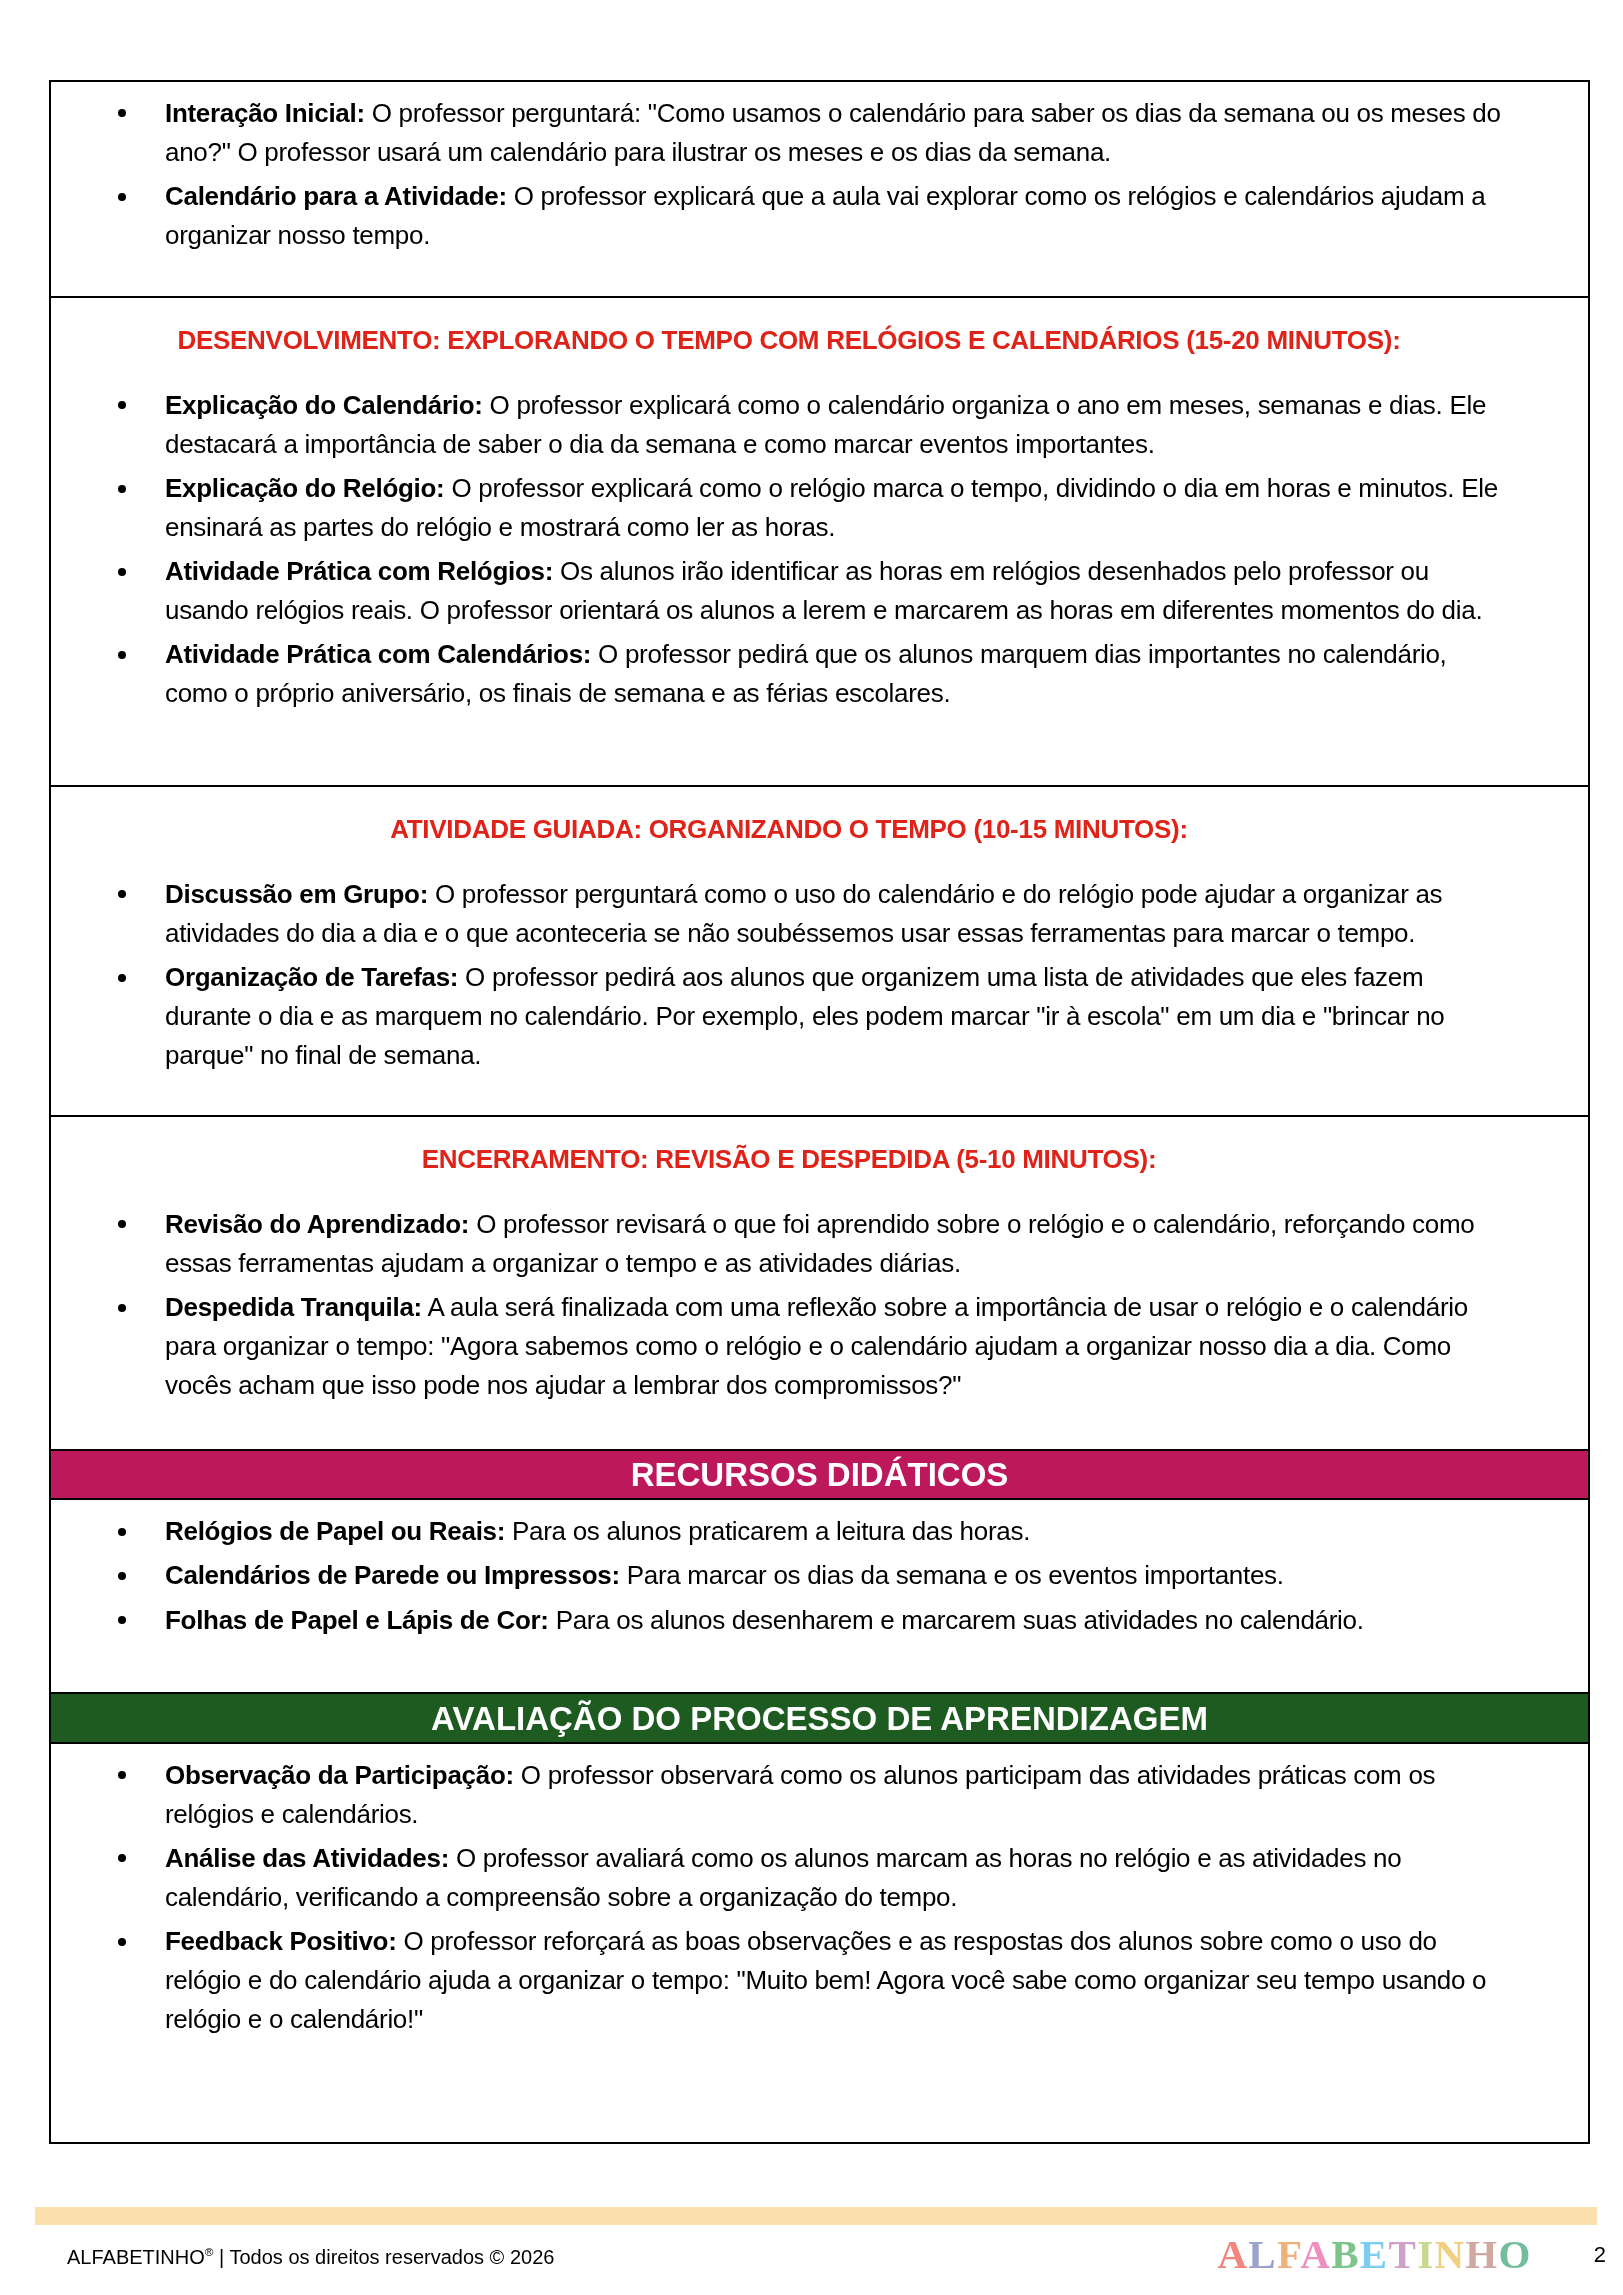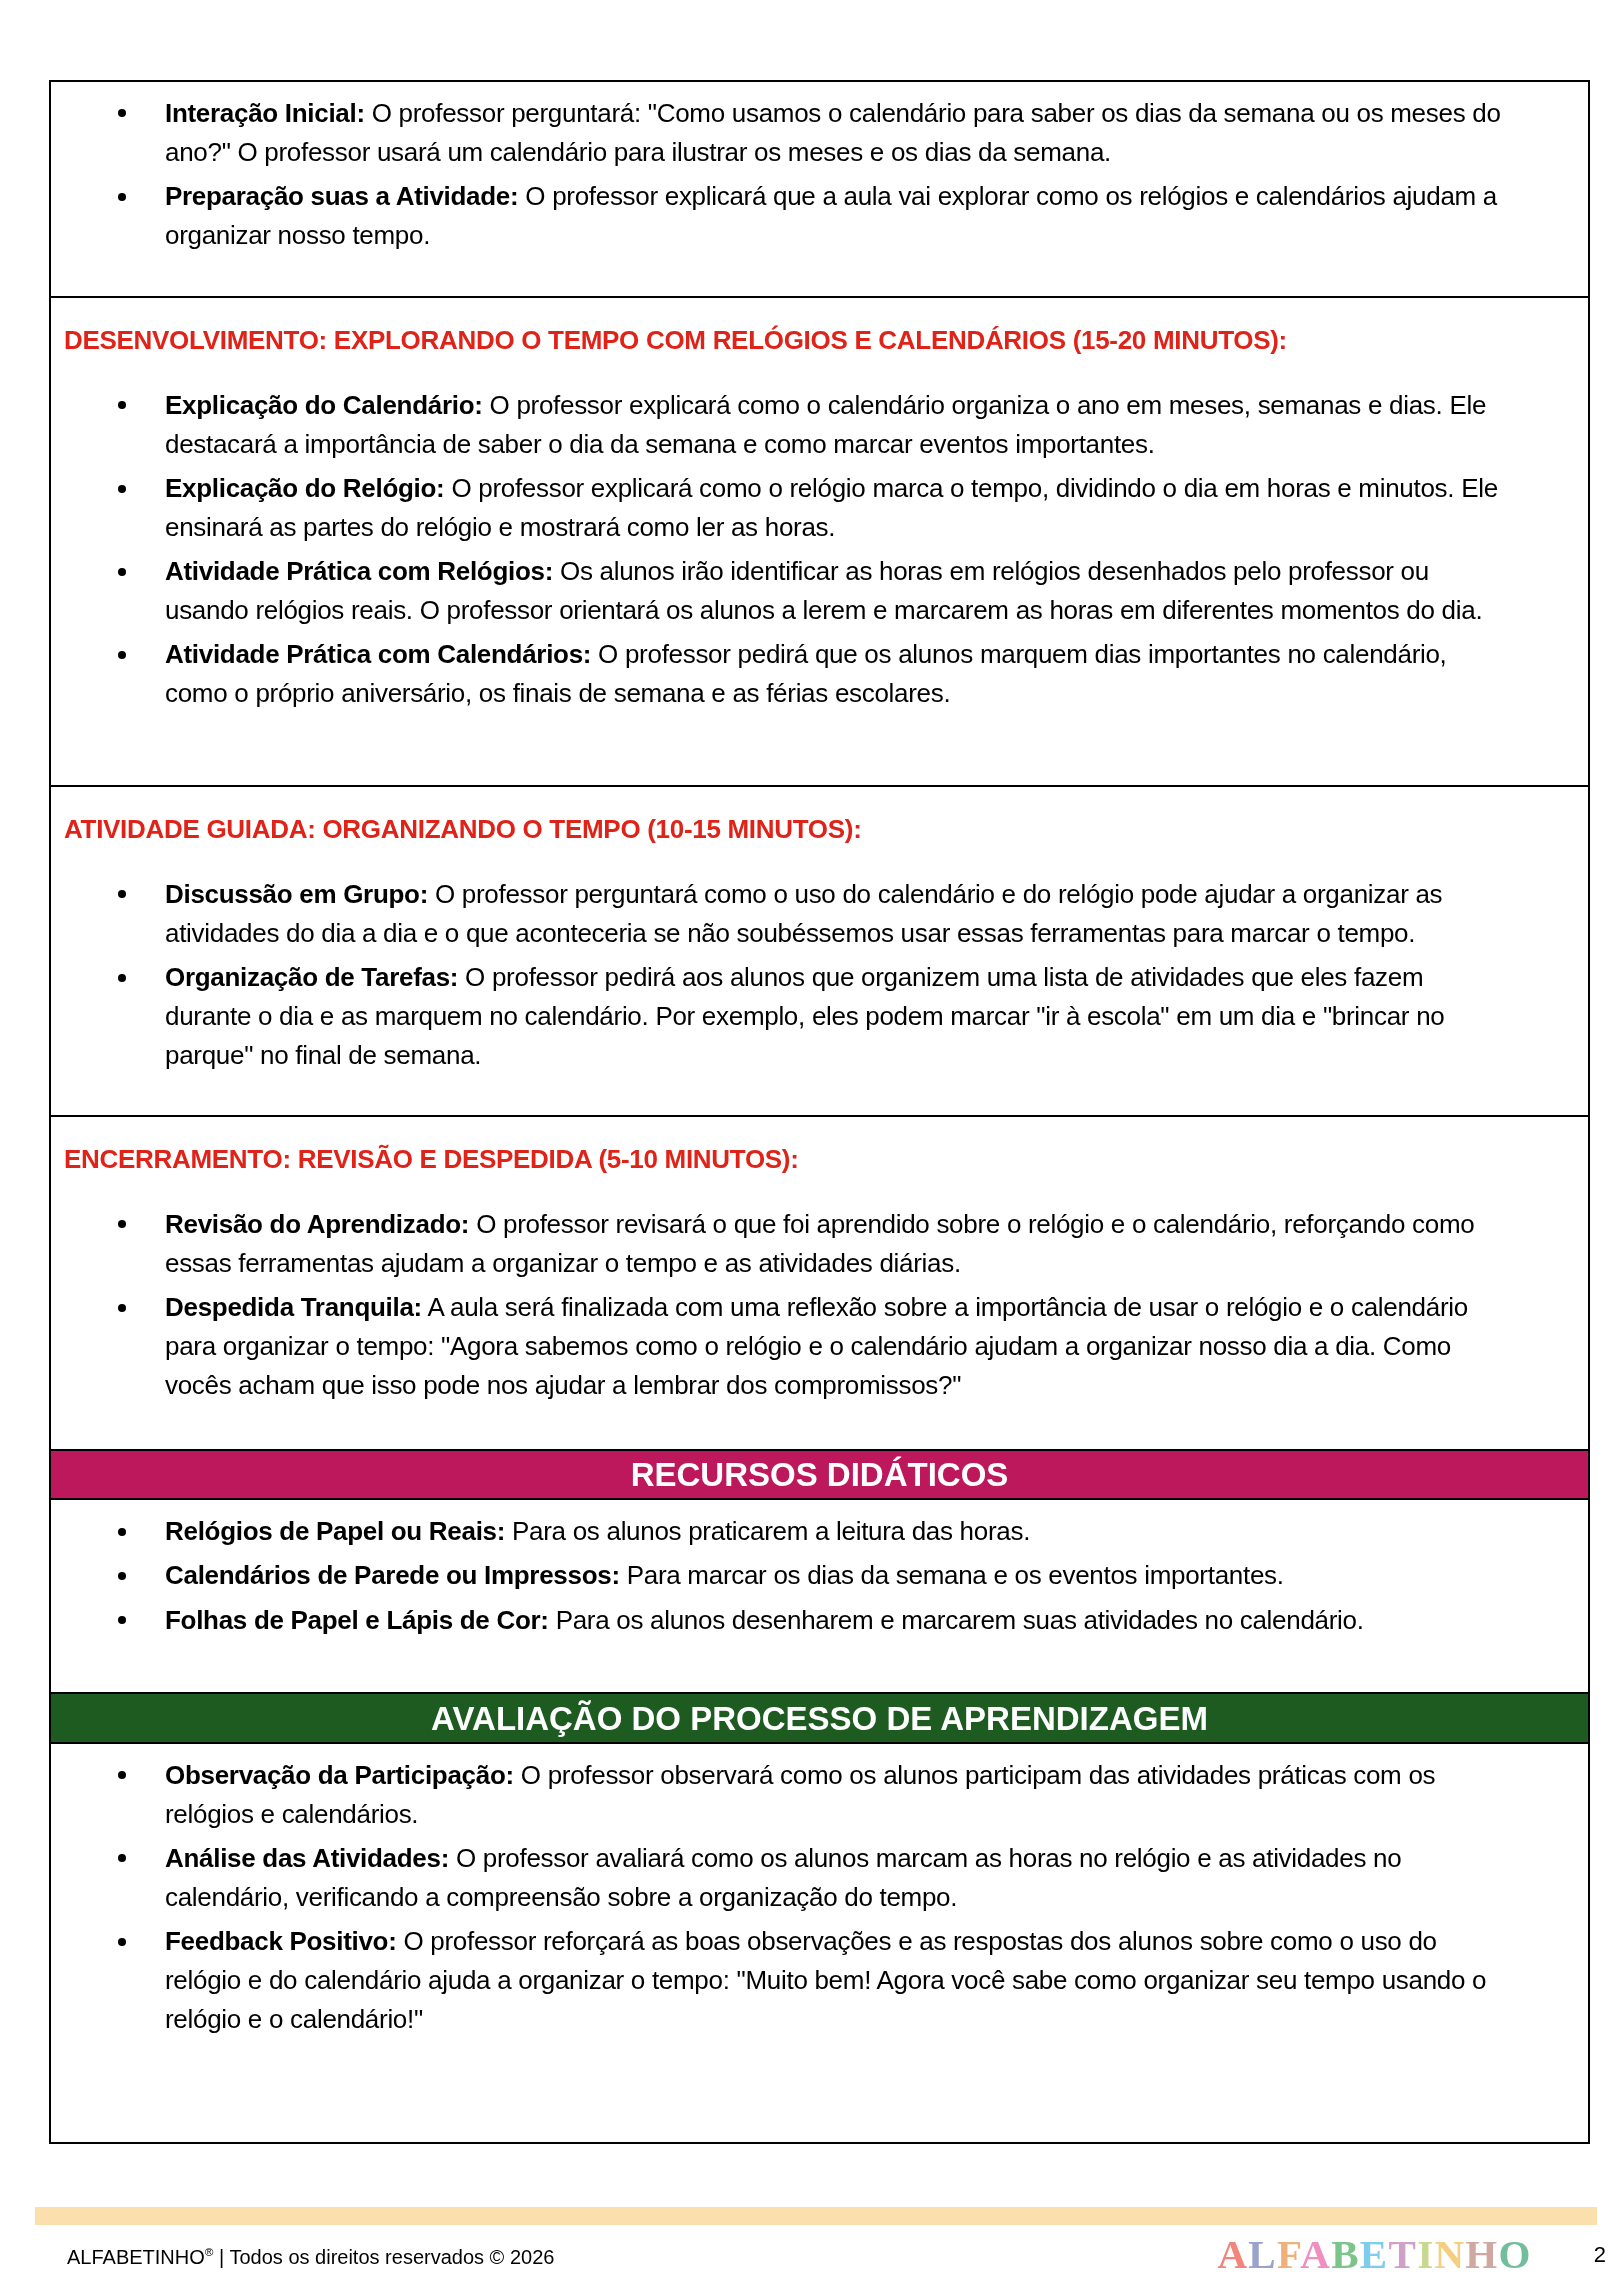--- a/index.html
+++ b/index.html
@@ -18,25 +18,26 @@
   }
   section.box{
     box-sizing:border-box;
     border:2px solid #000;
     background:#ffffff;
     padding:11.8px 85px 15.7px 13px;
     margin-top:-2px;
   }
   section.box:first-child{margin-top:0;}
   .red-heading{
-    margin:13px 0 29px 0;
+    margin:13px 0 29px 11px;
     font-size:26px;
     line-height:34px;
     font-weight:bold;
     letter-spacing:-0.3px;
+    text-align:center;
   }
   ul.bullets{
     list-style:none;
     margin:0;
     padding:0 0 0 101px;
   }
   ul.bullets li{
     position:relative;
     font-size:26px;
     line-height:39px;
@@ -109,21 +110,21 @@
 </style>
 </head>
 <body>
 
 <div class="page">
 
   <main class="content" id="sections">
       <section class="box" style="min-height: 218px;">
         <ul class="bullets">
           <li><span class="dot"></span><strong>Interação Inicial:</strong> <span>O professor perguntará: "Como usamos o calendário para saber os dias da semana ou os meses do ano?" O professor usará um calendário para ilustrar os meses e os dias da semana.</span></li>
-          <li><span class="dot"></span><strong>Preparação suas a Atividade:</strong> <span>O professor explicará que a aula vai explorar como os relógios e calendários ajudam a organizar nosso tempo.</span></li>
+          <li><span class="dot"></span><strong>Calendário para a Atividade:</strong> <span>O professor explicará que a aula vai explorar como os relógios e calendários ajudam a organizar nosso tempo.</span></li>
         </ul>
       </section>
       <section class="box" style="min-height: 491px;">
         <h2 class="red-heading" style="color: rgb(224, 35, 24);">DESENVOLVIMENTO: EXPLORANDO O TEMPO COM RELÓGIOS E CALENDÁRIOS (15-20 MINUTOS):</h2>
         <ul class="bullets">
           <li><span class="dot"></span><strong>Explicação do Calendário:</strong> <span>O professor explicará como o calendário organiza o ano em meses, semanas e dias. Ele destacará a importância de saber o dia da semana e como marcar eventos importantes.</span></li>
           <li><span class="dot"></span><strong>Explicação do Relógio:</strong> <span>O professor explicará como o relógio marca o tempo, dividindo o dia em horas e minutos. Ele ensinará as partes do relógio e mostrará como ler as horas.</span></li>
           <li><span class="dot"></span><strong>Atividade Prática com Relógios:</strong> <span>Os alunos irão identificar as horas em relógios desenhados pelo professor ou usando relógios reais. O professor orientará os alunos a lerem e marcarem as horas em diferentes momentos do dia.</span></li>
           <li><span class="dot"></span><strong>Atividade Prática com Calendários:</strong> <span>O professor pedirá que os alunos marquem dias importantes no calendário, como o próprio aniversário, os finais de semana e as férias escolares.</span></li>
         </ul>

